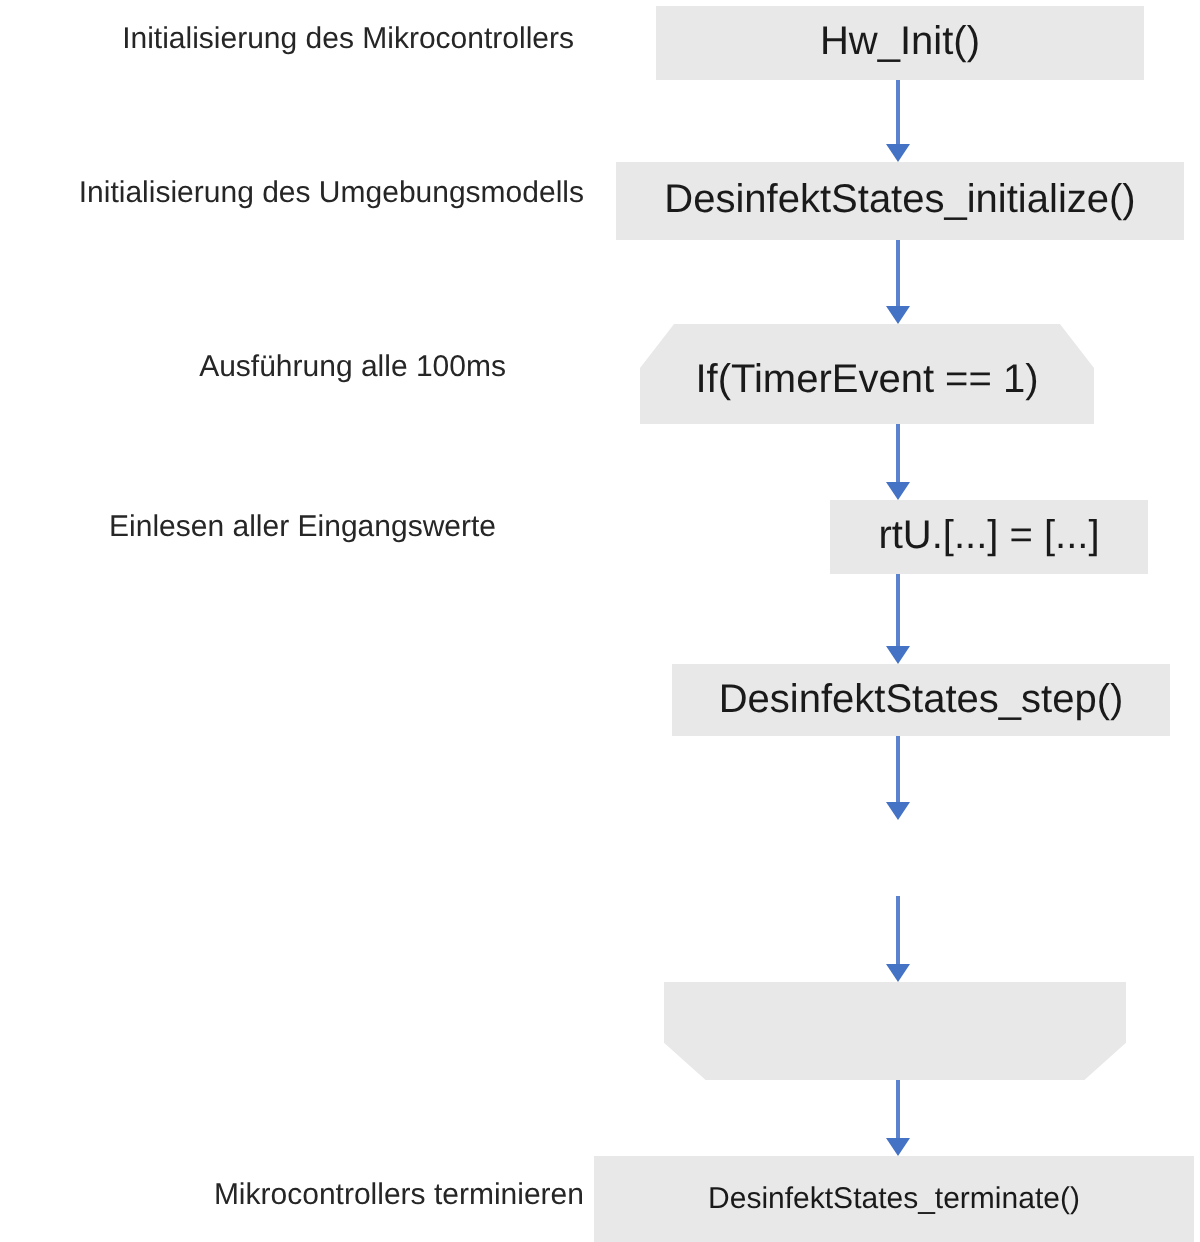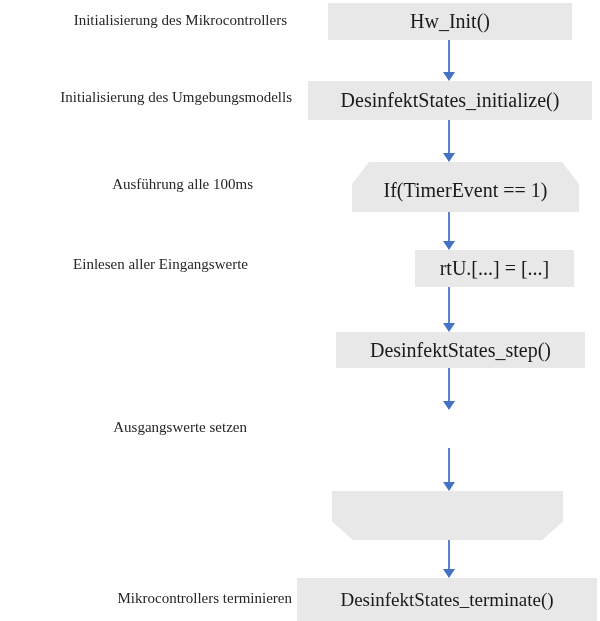--- a/index.html
+++ b/index.html
@@ -2,21 +2,21 @@
 <html><head>
 <meta charset="utf-8">
 <style>
   html, body { margin: 0; padding: 0; background: #ffffff; }
   .canvas {
     position: relative;
     width: 600px;
     height: 621px;
     background: #ffffff;
     overflow: hidden;
-    font-family: Liberation Serif, serif;
+    font-family: Liberation Sans, sans-serif;
   }
 
   
   .lbl {
     position: absolute;
     font-size: 15px;
     line-height: 20px;
     color: #262626;
     white-space: nowrap;
     text-align: right;
@@ -36,32 +36,32 @@
     color: #1a1a1a;
     font-size: 20px;
     display: flex;
     align-items: center;
     justify-content: center;
     white-space: nowrap;
   }
   #node-0 { left: 328px; top: 3px;   width: 244px; height: 37px; }
   #node-1 { left: 308px; top: 81px;  width: 284px; height: 39px; }
   #node-2 {
-    left: 352px; top: 162px; width: 227px; height: 50px;
+    left: 320px; top: 162px; width: 227px; height: 50px;
     clip-path: polygon(7.5% 0, 92.5% 0, 100% 44%, 100% 100%, 0 100%, 0 44%);
     padding-top: 6px; box-sizing: border-box;
   }
   #node-3 { left: 378px; top: 250px; width: 159px; height: 37px; margin-left: 37px; }
   #node-4 { left: 336px; top: 332px; width: 249px; height: 36px; }
   #node-5 { left: 343px; top: 410px; width: 207px; height: 38px; }
   #node-6 {
     left: 332px; top: 491px; width: 231px; height: 49px;
     clip-path: polygon(0 0, 100% 0, 100% 62%, 91% 100%, 9% 100%, 0 62%);
   }
-  #node-7 { left: 297px; top: 578px; width: 300px; height: 43px; font-size: 19px; }
+  #node-7 { left: 297px; top: 578px; width: 300px; height: 43px; font-size: 15px; }
 
   
   .arrow { position: absolute; left: 443px; width: 12px; }
   .arrow .shaft {
     position: absolute; left: 5px; top: 0; bottom: 8px; width: 2px;
     background: #5b82ce;
   }
   .arrow .head {
     position: absolute; left: 0; bottom: 0;
     width: 0; height: 0;
@@ -79,21 +79,20 @@
 </style>
 </head>
 <body>
 
 <div class="canvas">
 
   <div class="lbl" id="lbl-0">Initialisierung des Mikrocontrollers</div>
   <div class="lbl" id="lbl-1">Initialisierung des Umgebungsmodells</div>
   <div class="lbl" id="lbl-2">Ausführung alle 100ms</div>
   <div class="lbl" id="lbl-3">Einlesen aller Eingangswerte</div>
-  <div class="lbl" id="lbl-5">Ausgangswerte setzen</div>
   <div class="lbl" id="lbl-6">Mikrocontrollers terminieren</div>
 
   <div class="node" id="node-0">Hw_Init()</div>
   <div class="node" id="node-1">DesinfektStates_initialize()</div>
   <div class="node" id="node-2">If(TimerEvent == 1)</div>
   <div class="node" id="node-3">rtU.[...] = [...]</div>
   <div class="node" id="node-4">DesinfektStates_step()</div>
   <div class="node" id="node-6"></div>
   <div class="node" id="node-7">DesinfektStates_terminate()</div>
 

